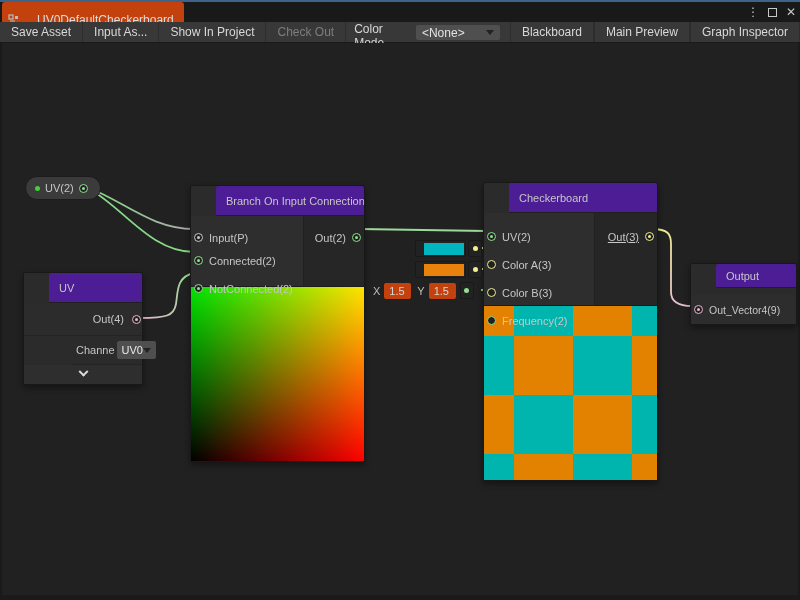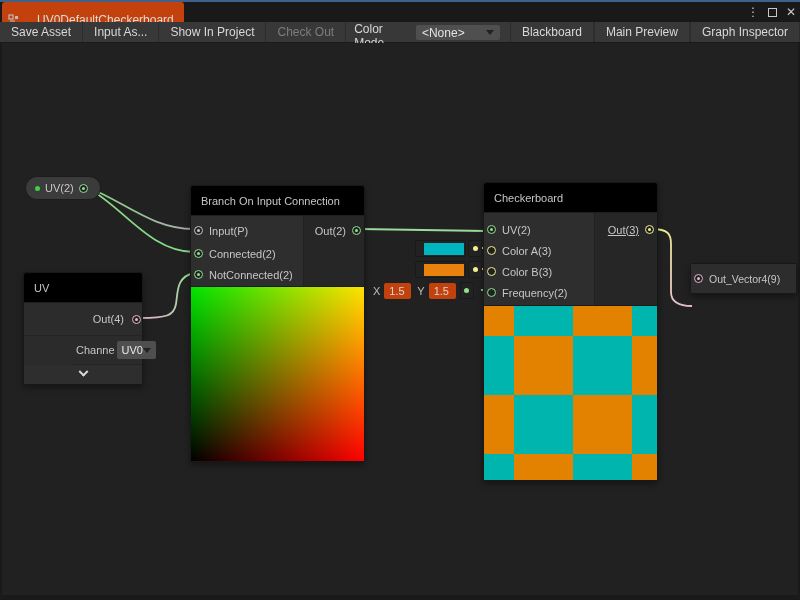--- a/index.html
+++ b/index.html
@@ -29,26 +29,26 @@
   .tbtn.right{border-left:1px solid #2d2d2d;border-right:1px solid #2d2d2d;}
 
   
   .canvas{position:absolute;left:0;top:43px;width:800px;height:557px;background:#212121;
           border-left:2px solid #1a1a1a;border-right:2px solid #1a1a1a;border-bottom:5px solid #1a1a1a;}
   svg.edges{position:absolute;left:0;top:0;width:800px;height:600px;pointer-events:none;}
 
   
   .node{position:absolute;background:#2b2b2b;border:1px solid #181818;border-radius:2px;
         box-shadow:0 3px 6px rgba(0,0,0,.4);font-size:11px;color:#c6c6c6;}
-  .nhead{background:#000000;padding:8px 10px;height:30px;display:flex;align-items:center;
-         border-bottom:1px solid #1f1f1f;border-radius:2px 2px 0 0;white-space:nowrap;overflow:hidden;}
+  .nhead{background:#4c1d95;padding:8px 10px;height:30px;display:flex;align-items:center;
+         border-bottom:1px solid #1f1f1f;border-radius:2px 2px 0 0;white-space:nowrap;overflow:hidden;margin-left:25px;}
   .nbody{display:flex;}
   .incol{background:#2e2e2e;padding:4px 0 4px 0;}
   .outcol{background:#262626;flex:1;border-left:1px solid #212121;padding:4px 0;}
-  .prow{height:21px;display:flex;align-items:center;gap:6px;padding-left:3px;white-space:nowrap;}
+  .prow{height:21px;display:flex;align-items:center;gap:6px;padding-left:3px;white-space:nowrap;margin-top:7px;}
   .prow.out{justify-content:flex-end;padding-right:3px;gap:6px;}
   .port{width:9px;height:9px;border-radius:50%;background:#212121;display:inline-flex;
         align-items:center;justify-content:center;flex:none;}
   .port i{width:3px;height:3px;border-radius:50%;display:block;}
   .port.v1{border:1px solid #c8c8c8;} .port.v1 i{background:#c8c8c8;}
   .port.v2{border:1px solid #8fe08f;} .port.v2 i{background:#8fe08f;}
   .port.v3{border:1px solid #f2ef8f;} .port.v3 i{background:#f2ef8f;}
   .port.v4{border:1px solid #e5b6cf;} .port.v4 i{background:#e5b6cf;}
 
   .preview{border-top:1px solid #1b1b1b;}
@@ -286,20 +286,21 @@
     <span class="lab">X</span>
     <div class="field">1.5</div>
     <span class="lab">Y</span>
     <div class="field">1.5</div>
     <div class="wbox dotbox">
         <span class="wdot g"></span>
       </div>
   </div>
 
   <div class="node outnode">
+    <div class="nhead">Output</div>
     <div class="prow">
         <span class="port v4">
           <i></i>
         </span>
         <span>Out_Vector4(9)</span>
       </div>
   </div>
 
 </div>
 

